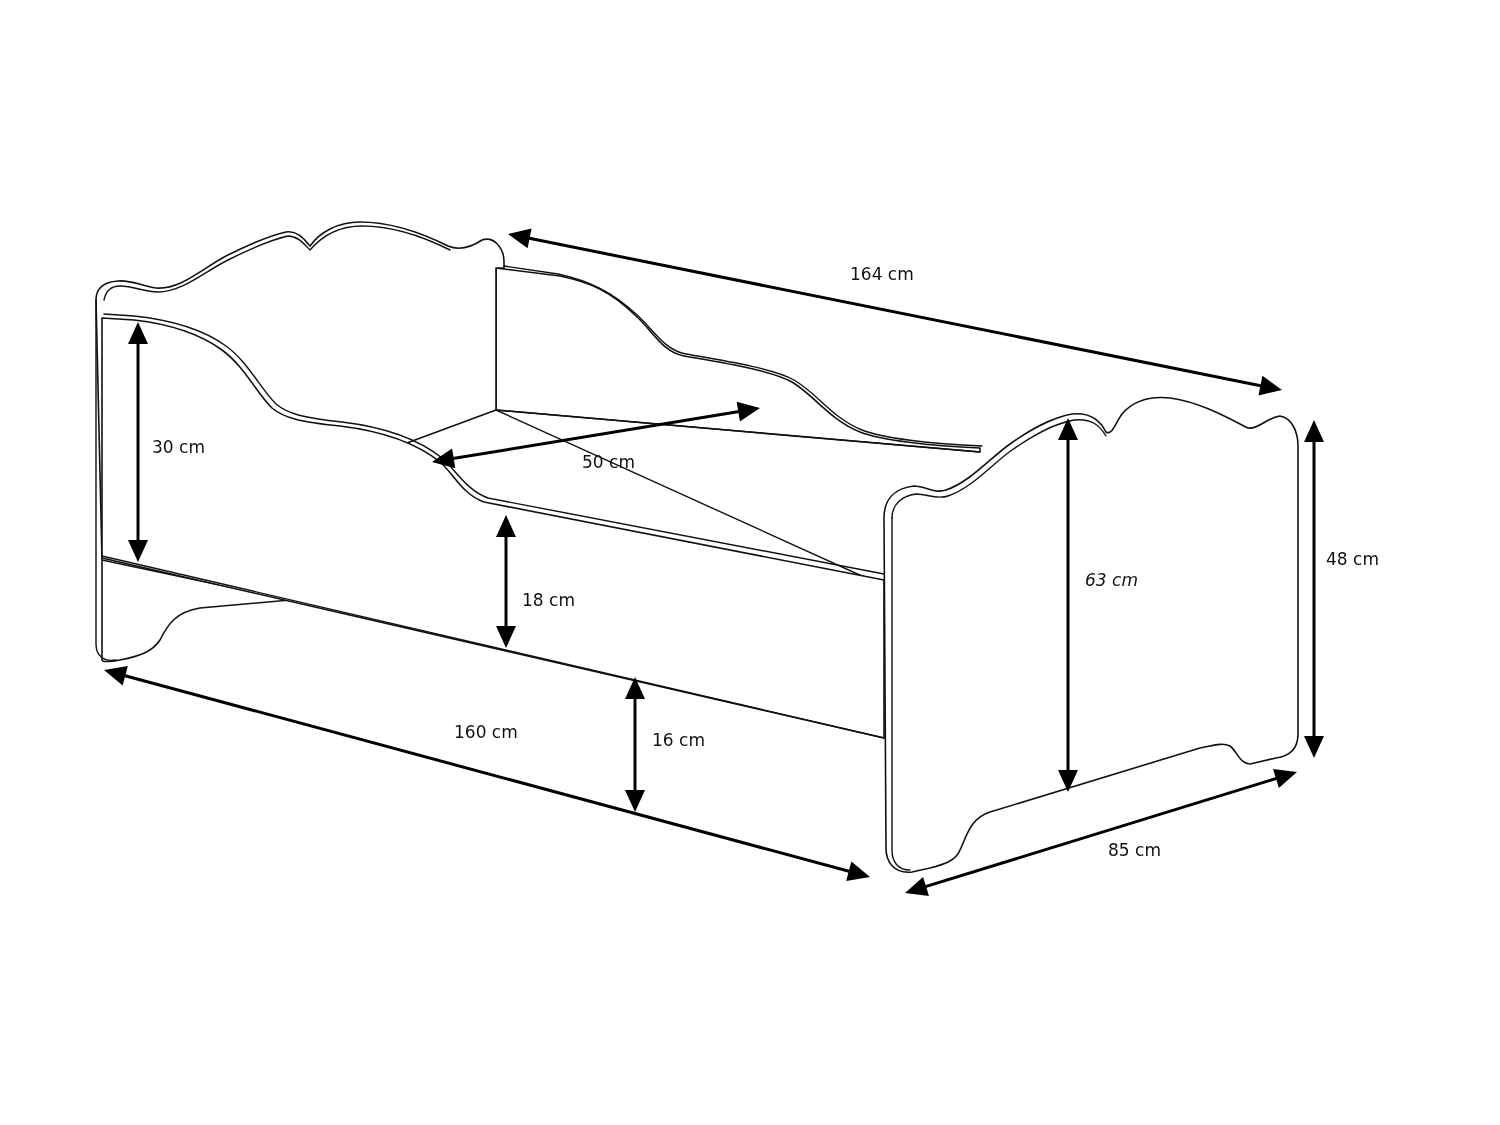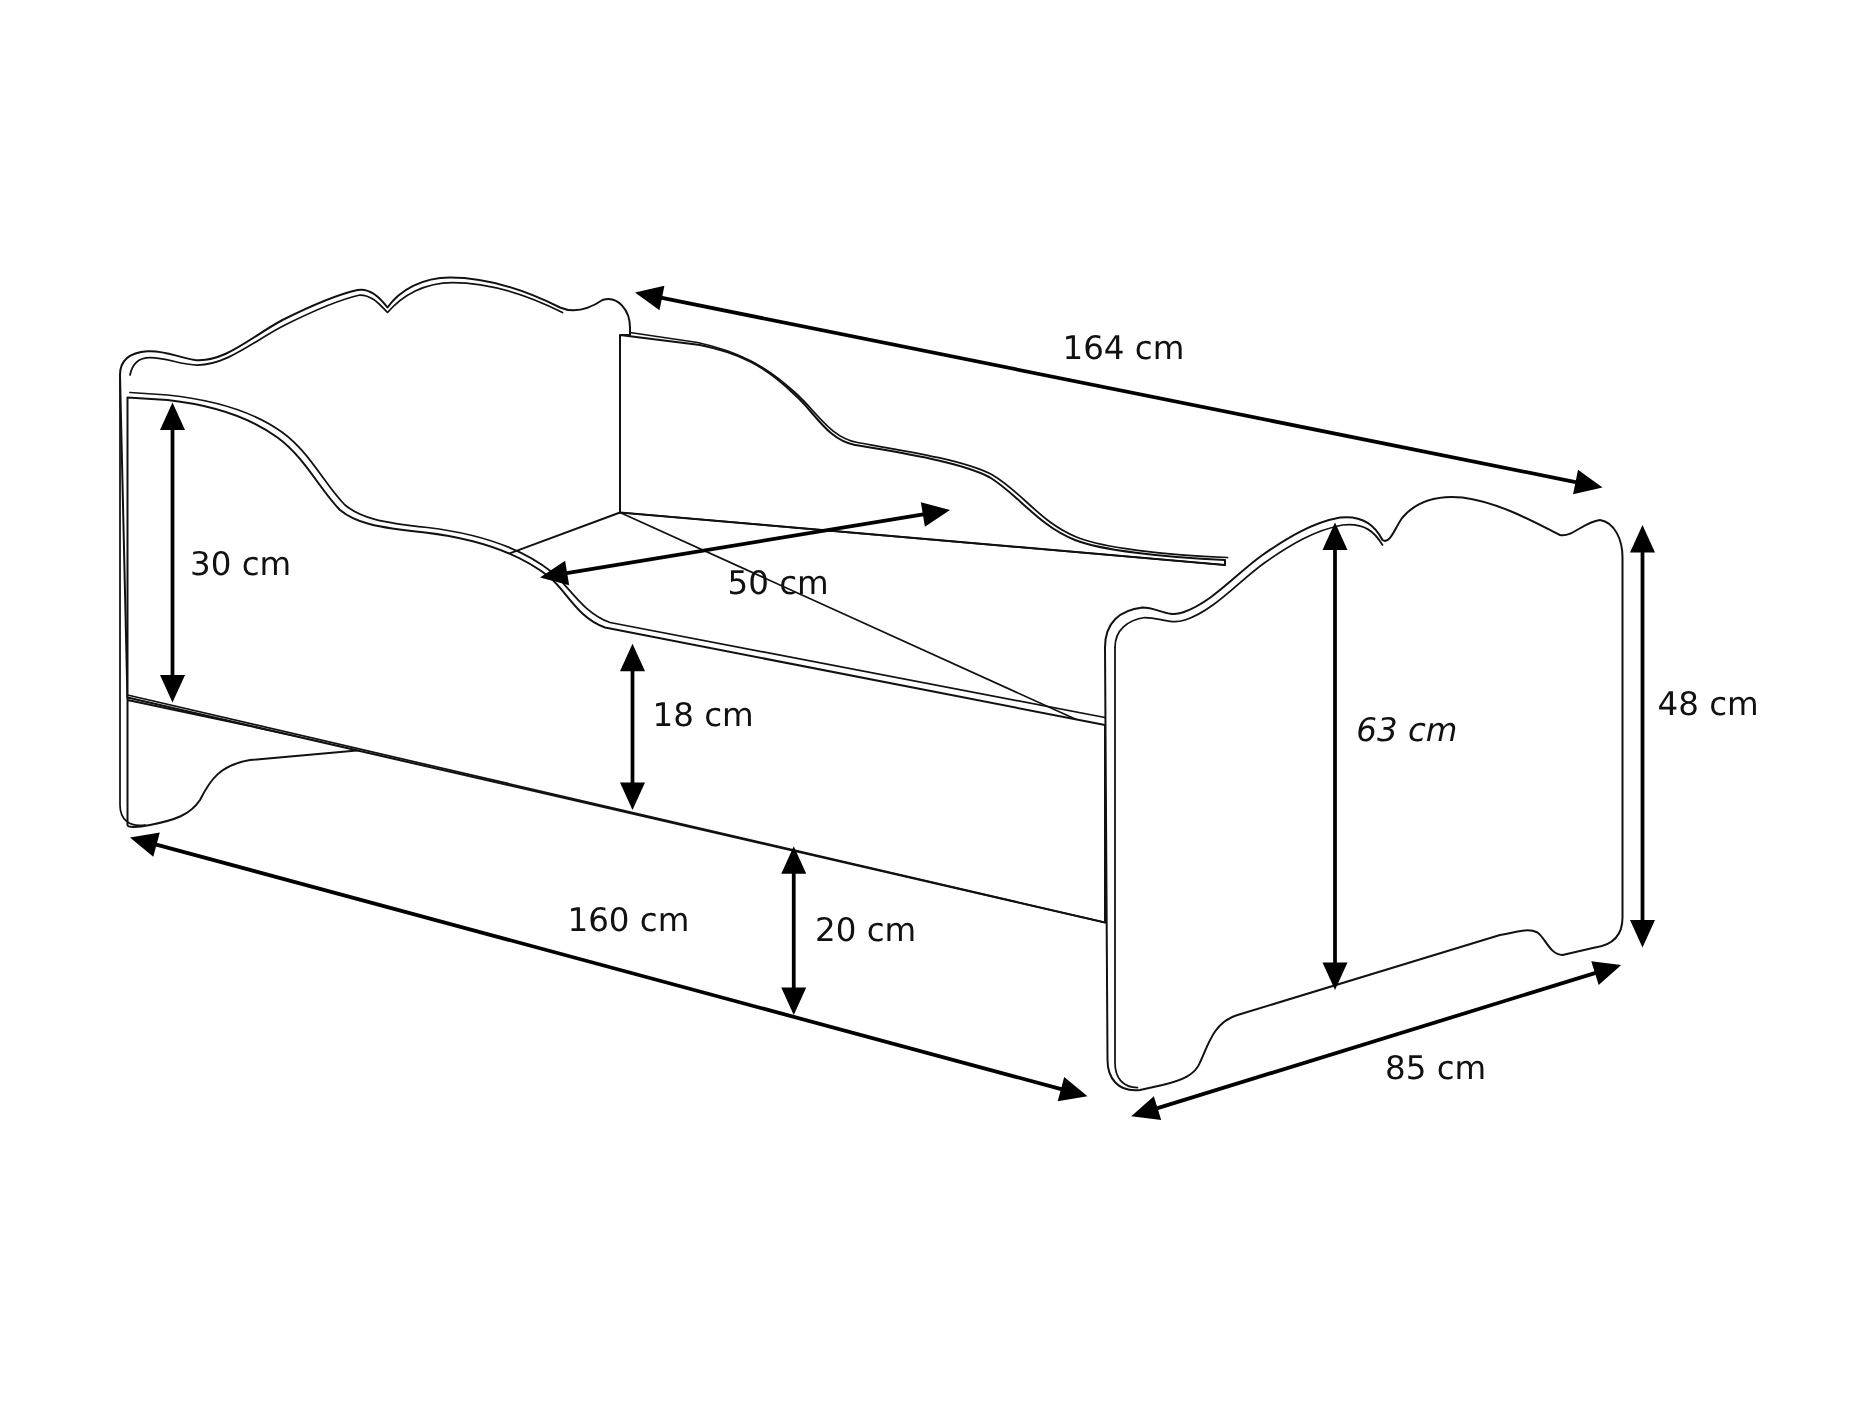--- a/index.html
+++ b/index.html
@@ -5,21 +5,21 @@
     html, body { margin: 0; padding: 0; background: #ffffff; }
     body { width: 1500px; height: 1125px; overflow: hidden; position: relative; }
     #canvas { position: absolute; left: 0; top: 0; width: 1500px; height: 1125px; }
     .outline { fill: #ffffff; stroke: #111111; stroke-width: 1.6; stroke-linejoin: round; stroke-linecap: round; }
     .thin { fill: none; stroke: #111111; stroke-width: 1.4; stroke-linejoin: round; stroke-linecap: round; }
     .dim-line { stroke: #000000; stroke-width: 3; fill: none; }
     .arrow-head { fill: #000000; }
     .dim-label {
       position: absolute;
       font-family: "DejaVu Sans", sans-serif;
-      font-size: 26px;
+      font-size: 17px;
       color: #111111;
       white-space: nowrap;
       line-height: 1;
     }
   </style>
 </head>
 <body>
 
 <svg id="canvas" viewBox="0 0 1500 1125" xmlns="http://www.w3.org/2000/svg">
 
@@ -146,18 +146,18 @@
         <line x1="922.1992719320448" y1="887.6910410617922" x2="1279.800728067955" y2="777.3089589382078" class="dim-line"></line>
         <polygon points="1297,772 1278.9280892709494,788.043878664501 1273.0292460062742,768.9335765177844" class="arrow-head"></polygon>
         <polygon points="905,893 923.0719107290505,876.956121335499 928.9707539937257,896.0664234822156" class="arrow-head"></polygon>
       </g>
     </g>
 </svg>
 
 <div class="dim-label" style="left:850px;top:266px;">164 cm</div>
 <div class="dim-label" style="left:582px;top:454px;">50 cm</div>
 <div class="dim-label" style="left:152px;top:439px;">30 cm</div>
-<div class="dim-label" style="left:522px;top:560px;">18 cm</div>
-<div class="dim-label" style="left:652px;top:732px;">20 cm</div>
+<div class="dim-label" style="left:522px;top:592px;">18 cm</div>
+<div class="dim-label" style="left:652px;top:732px;">16 cm</div>
 <div class="dim-label" style="left:454px;top:724px;">160 cm</div>
 <div class="dim-label" style="left:1085px;top:572px;font-style:italic;">63 cm</div>
 <div class="dim-label" style="left:1326px;top:551px;">48 cm</div>
 <div class="dim-label" style="left:1108px;top:842px;">85 cm</div>
 
 </body></html>

